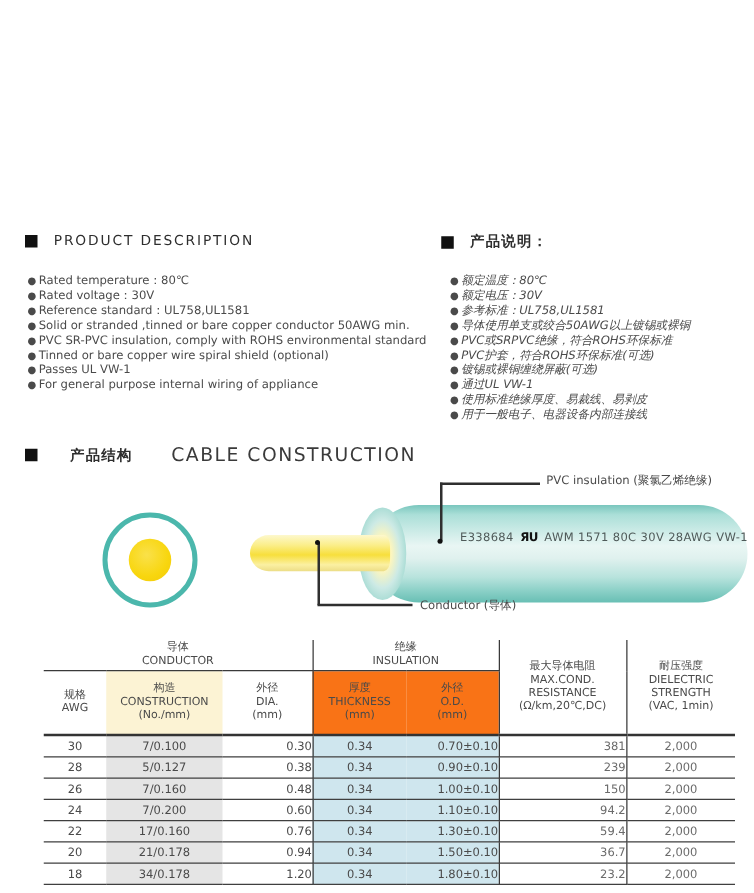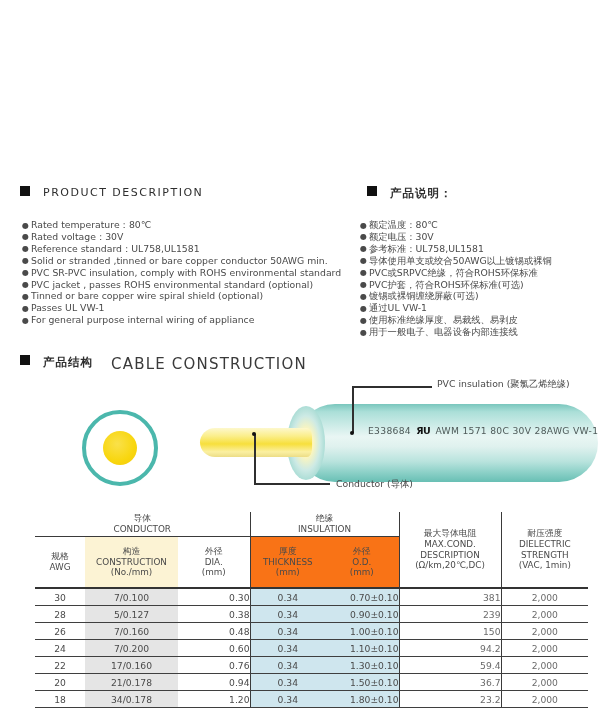--- a/index.html
+++ b/index.html
@@ -1,21 +1,21 @@
 <!DOCTYPE html>
 <html><head>
 <meta charset="utf-8">
 <style>
   html,body{margin:0;padding:0;background:#ffffff;}
   #page{
     position:relative;width:603px;height:714px;background:#ffffff;overflow:hidden;
     font-family:"DejaVu Sans","Liberation Sans",sans-serif;color:#4a4a4a;
   }
   
-  .sec-title{position:absolute;display:flex;align-items:flex-start;color:#2e2e2e;}
+  .sec-title{position:absolute;display:flex;align-items:center;color:#2e2e2e;}
   .sq{width:10px;height:10px;background:#111;flex:0 0 auto;}
   .t-en{font-size:11px;letter-spacing:1.5px;margin-left:13px;}
   .t-zh{font-size:11.5px;font-weight:bold;margin-left:13px;letter-spacing:1px;}
   .t-en2{font-size:15px;letter-spacing:1.2px;margin-left:18px;color:#3a3a3a;}
   
   ul.bullets{position:absolute;margin:0;padding:0;list-style:none;}
   ul.bullets li{font-size:9.3px;line-height:11.4px;white-space:nowrap;color:#4a4a4a;}
   ul.bullets li::before{content:"●";font-size:8px;margin-right:2px;vertical-align:0.5px;}
   
   .cross-section{position:absolute;left:82px;top:410px;width:76px;height:76px;box-sizing:border-box;
@@ -61,44 +61,43 @@
   <div class="sec-title" style="left:20px;top:186px;">
     <span class="sq"></span>
     <span class="t-en">PRODUCT  DESCRIPTION</span>
   </div>
   <ul class="bullets" style="left:22px;top:219px;width:345px;">
       <li>Rated temperature：80℃</li>
       <li>Rated voltage：30V</li>
       <li>Reference standard：UL758,UL1581</li>
       <li>Solid or stranded ,tinned or bare copper conductor 50AWG min.</li>
       <li>PVC SR-PVC insulation, comply with ROHS environmental standard</li>
-      <li>PVC jacket , passes ROHS environmental standard (optional)</li>
       <li>Tinned or bare copper wire spiral shield (optional)</li>
       <li>Passes UL VW-1</li>
       <li>For general purpose internal wiring of appliance</li>
     </ul>
 
-  <div class="sec-title" style="left:367px;top:186px;">
+  <div class="sec-title" style="left:353px;top:186px;">
     <span class="sq"></span>
     <span class="t-zh">产品说明：</span>
   </div>
-  <ul class="bullets" style="left:360px;top:219px;width:235px;">
+  <ul class="bullets" style="left:360px;top:219px;width:235px;font-style:italic;">
       <li>额定温度：80℃</li>
       <li>额定电压：30V</li>
       <li>参考标准：UL758,UL1581</li>
       <li>导体使用单支或绞合50AWG以上镀锡或裸铜</li>
       <li>PVC或SRPVC绝缘，符合ROHS环保标准</li>
       <li>PVC护套，符合ROHS环保标准(可选)</li>
       <li>镀锡或裸铜缠绕屏蔽(可选)</li>
       <li>通过UL VW-1</li>
       <li>使用标准绝缘厚度、易裁线、易剥皮</li>
       <li>用于一般电子、电器设备内部连接线</li>
     </ul>
 
-  <div class="sec-title" style="left:20px;top:355px;">
+  <div class="sec-title" style="left:20px;top:355px;gap:13px;">
     <span class="sq"></span>
     <span class="t-zh">产品结构</span>
     <span class="t-en2">CABLE  CONSTRUCTION</span>
   </div>
 
   <div>
     <div class="cross-section">
       <div class="cross-core"></div>
     </div>
 
@@ -139,21 +138,21 @@
           <span class="l">导体</span>
           <span class="l">CONDUCTOR</span>
         </th>
         <th colspan="2" class="b-right b-bot">
           <span class="l">绝缘</span>
           <span class="l">INSULATION</span>
         </th>
         <th rowspan="2" class="b-right under-sub">
           <span class="l">最大导体电阻</span>
           <span class="l">MAX.COND.</span>
-          <span class="l">DESCRIPTION</span>
+          <span class="l">RESISTANCE</span>
           <span class="l">(Ω/km,20℃,DC)</span>
         </th>
         <th rowspan="2" class="under-sub">
           <span class="l">耐压强度</span>
           <span class="l">DIELECTRIC</span>
           <span class="l">STRENGTH</span>
           <span class="l">(VAC, 1min)</span>
         </th>
       </tr>
       <tr class="sub-row">

